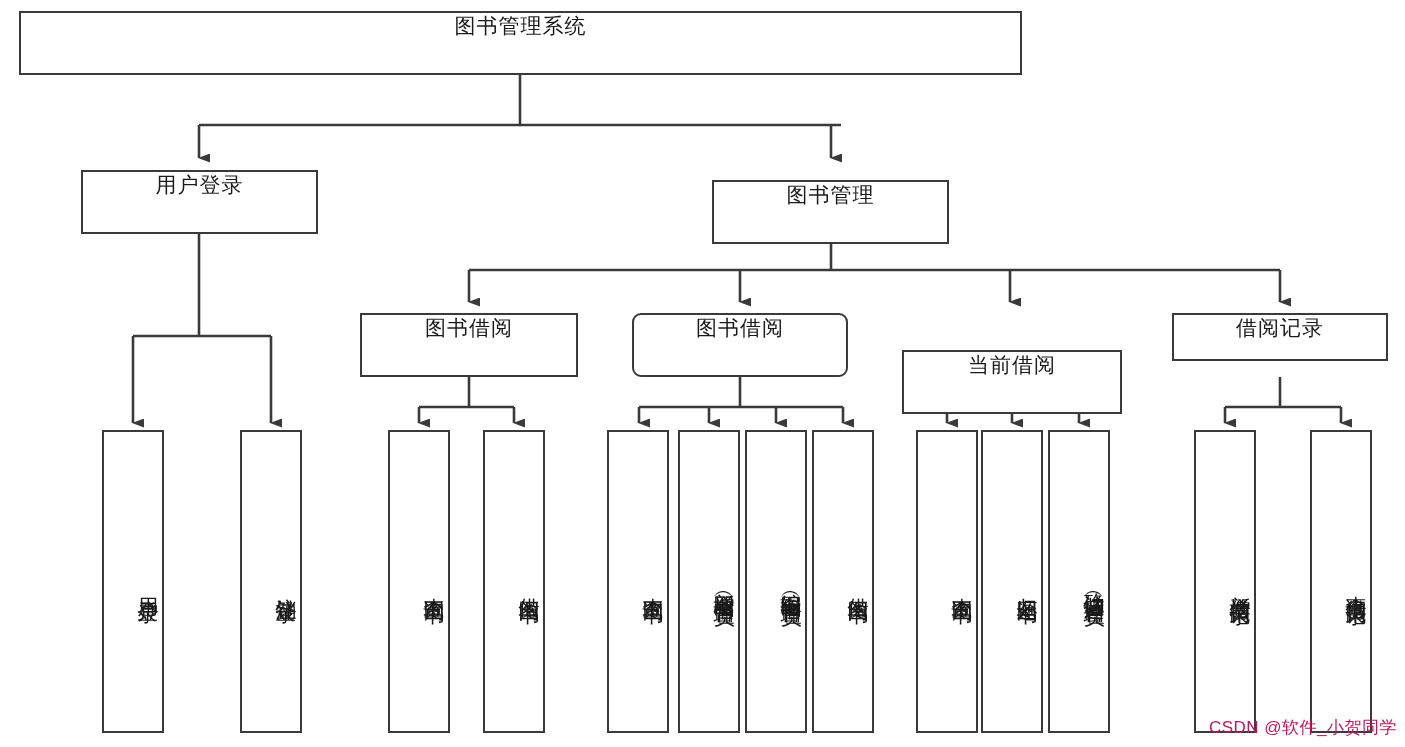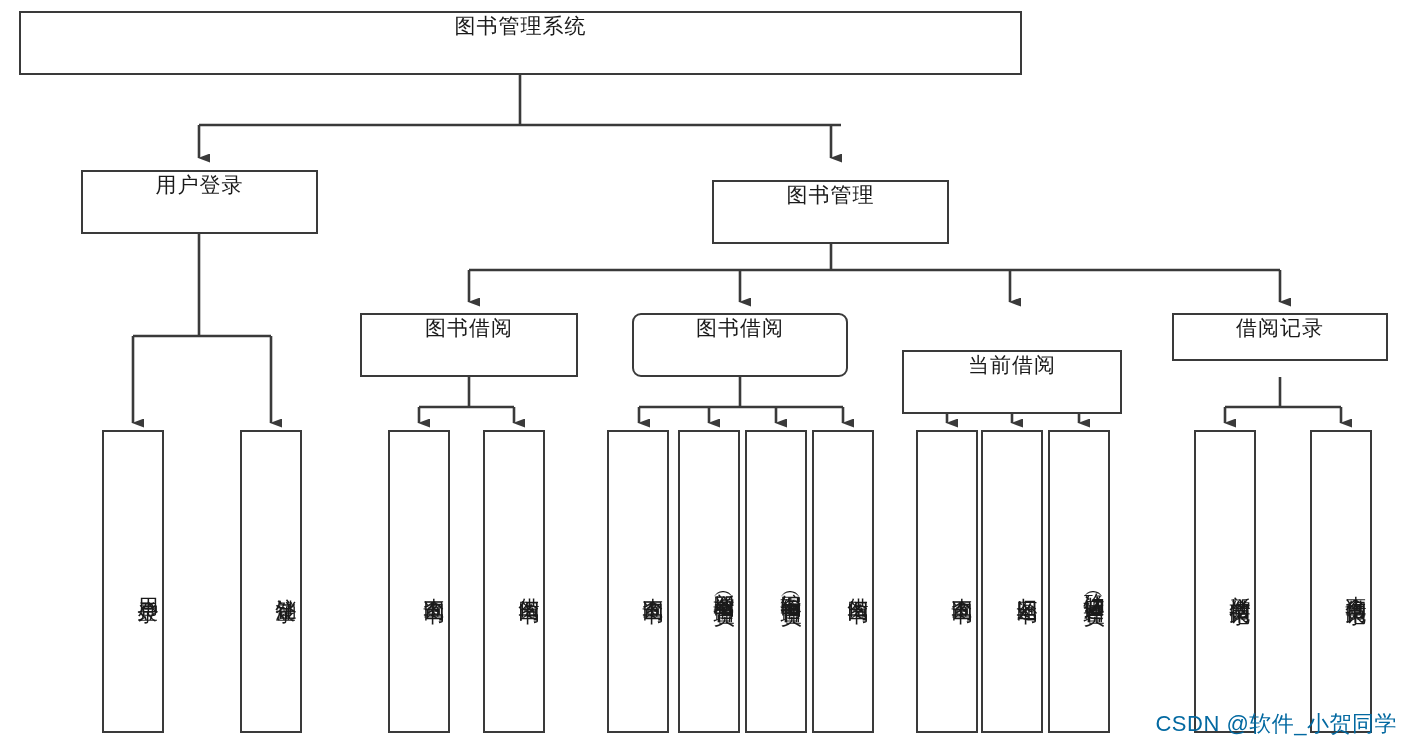--- a/index.html
+++ b/index.html
@@ -52,22 +52,22 @@
   }
   .node.vert .vlabel {
     writing-mode: vertical-rl;
     text-orientation: upright;
     white-space: nowrap;
   }
   #watermark {
     position: absolute;
     right: 8px;
     bottom: 8px;
-    font-size: 22px;
-    color: #0369a1;
+    font-size: 17px;
+    color: #be185d;
     letter-spacing: 0.5px;
     z-index: 3;
     white-space: nowrap;
   }
 </style>
 </head>
 <body>
 
 <div id="canvas">
 

